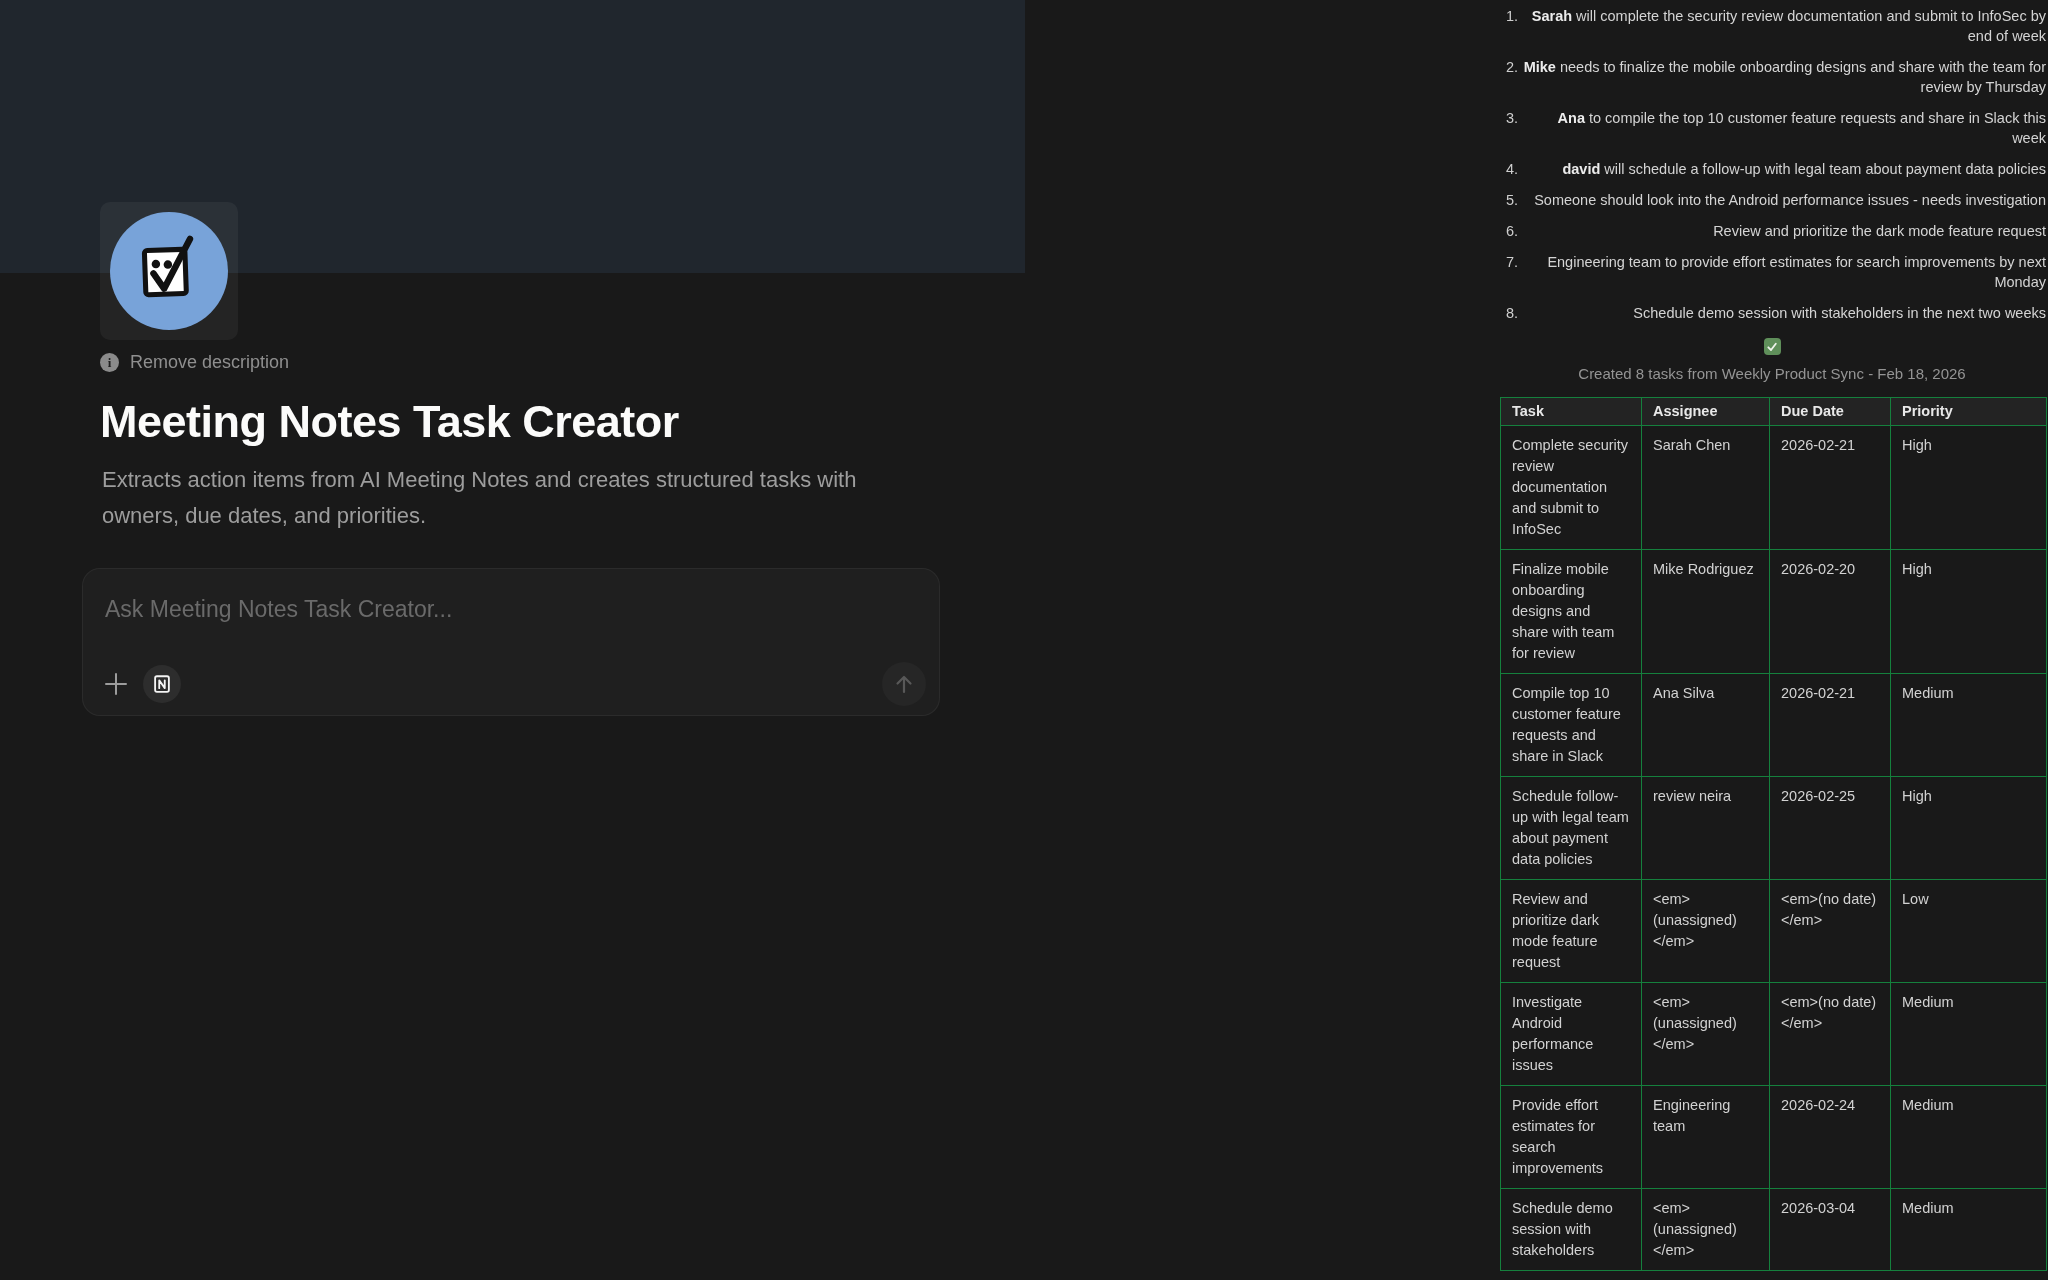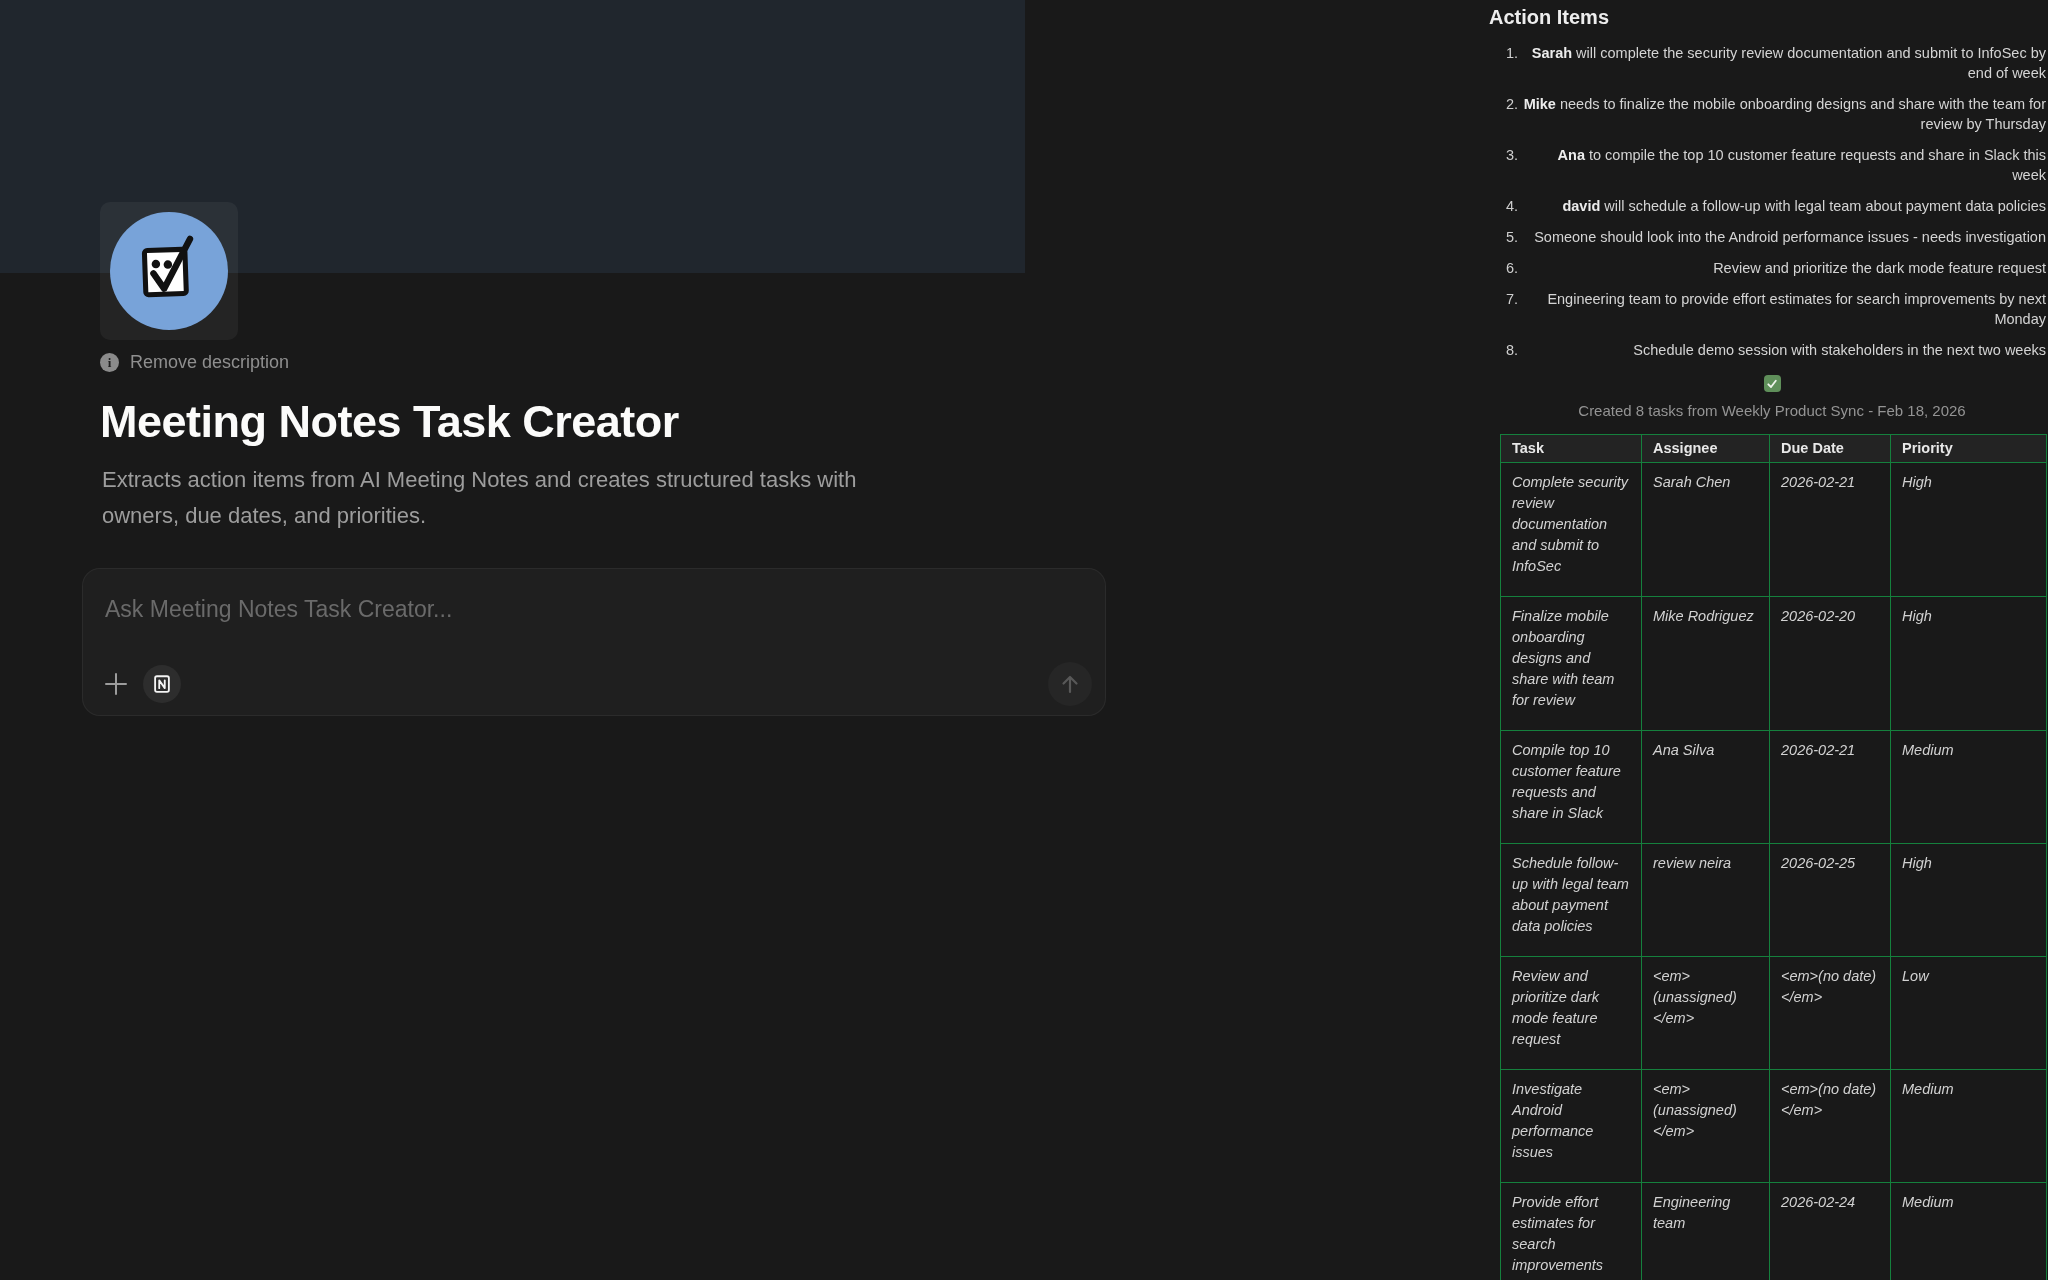--- a/index.html
+++ b/index.html
@@ -20,21 +20,21 @@
                 color:#8f8f8f; font-size:18px; cursor:pointer; }
   .info-dot { width:19px; height:19px; border-radius:50%; background:#8b8b8b; color:#202020;
               font-family:"Liberation Serif", serif; font-weight:bold; font-size:13px;
               display:flex; align-items:center; justify-content:center; }
 
   .page-title { left:100px; top:396px; font-size:45px; font-weight:700; color:#fbfbfa;
                 letter-spacing:-0.5px; }
   .page-desc  { left:102px; top:462px; width:800px; font-size:22px; line-height:36px;
                 color:#9d9d9d; }
 
-  .composer { left:82px; top:568px; width:1024px; height:148px; border-radius:18px;
+  .composer { left:82px; top:568px; width:858px; height:148px; border-radius:18px;
               background:#1f1f1f; border:1px solid rgba(255,255,255,0.055); }
   .composer .ph { position:absolute; left:22px; top:27px; font-size:23px; color:#6a6a6a; }
   .composer .plus-btn { position:absolute; left:18px; top:100px; width:30px; height:30px;
               display:flex; align-items:center; justify-content:center; cursor:pointer; }
   .composer .notion-btn { position:absolute; left:60px; top:96px; width:38px; height:38px;
               border-radius:50%; background:#2d2d2d; display:flex; align-items:center;
               justify-content:center; cursor:pointer; }
   .composer .send-btn { position:absolute; right:13px; top:93px; width:44px; height:44px;
               border-radius:50%; background:#262626; display:flex; align-items:center;
               justify-content:center; cursor:pointer; }
@@ -51,22 +51,22 @@
                 font-size:15px; color:#949494;flex-direction:column; }
   .check-sq { width:17px; height:17px; border-radius:4px; background:#5f8f5a;
               display:flex; align-items:center; justify-content:center; flex:0 0 auto; }
 
   table.tasks { border-collapse:collapse; margin:15px 0 0 11px; table-layout:fixed;
                 width:546px; }
   table.tasks th, table.tasks td { border:1px solid #15803d; text-align:left;
                 vertical-align:top; font-size:14.5px; }
   table.tasks th { background:#232323; color:#e8e8e8; font-weight:700;
                 padding:5px 11px 6px; }
-  table.tasks td { color:#d2d2d2; padding:9px 11px 19px; line-height:21px;
-                white-space:pre-wrap; overflow-wrap:break-word;font-style:italic; }
+  table.tasks td { color:#d2d2d2; padding:9px 11px 9px; line-height:21px;
+                white-space:pre-wrap; overflow-wrap:break-word; }
   .col-task{width:141px} .col-assignee{width:128px} .col-due{width:121px} .col-pri{width:156px}
 </style>
 </head>
 <body>
 
 <div class="abs cover"></div>
 
 <div class="abs icon-wrap">
   <div class="icon-circle">
     <svg width="92" height="92" viewBox="0 0 100 100">
@@ -105,21 +105,20 @@
   </div>
 
   <div class="send-btn">
     <svg width="24" height="24" viewBox="0 0 24 24">
       <path d="M12 20 V5 M5.5 11.5 L12 5 L18.5 11.5" fill="none" stroke="#585858" stroke-width="2.2" stroke-linecap="round" stroke-linejoin="round"></path>
     </svg>
   </div>
 </div>
 
 <div class="abs panel">
-  <h3>Action Items</h3>
 
   <ol>
       <li><span class="b">Sarah</span><span> will complete the security review documentation and submit to InfoSec by end of week</span></li>
       <li><span class="b">Mike</span><span> needs to finalize the mobile onboarding designs and share with the team for review by Thursday</span></li>
       <li><span class="b">Ana</span><span> to compile the top 10 customer feature requests and share in Slack this week</span></li>
       <li><span class="b">david</span><span> will schedule a follow-up with legal team about payment data policies</span></li>
       <li><span>Someone should look into the Android performance issues - needs investigation</span></li>
       <li><span>Review and prioritize the dark mode feature request</span></li>
       <li><span>Engineering team to provide effort estimates for search improvements by next Monday</span></li>
       <li><span>Schedule demo session with stakeholders in the next two weeks</span></li>

